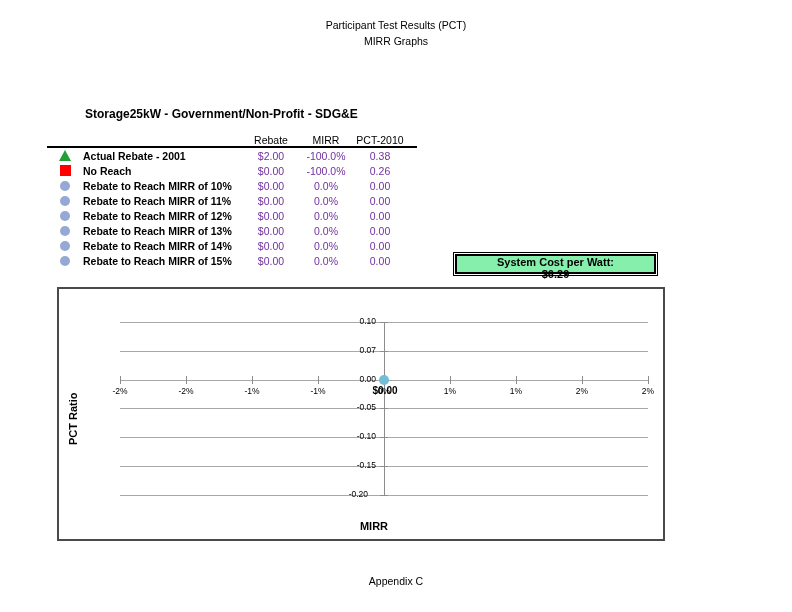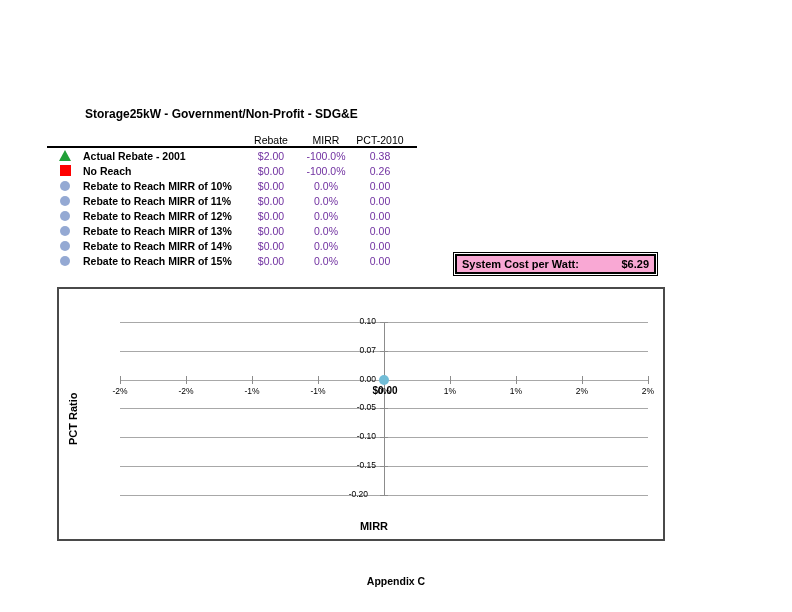--- a/index.html
+++ b/index.html
@@ -25,21 +25,21 @@
   .lt-row .c-rebate, .lt-row .c-mirr, .lt-row .c-pct { color:#7030A0; }
   .m-triangle { width:0; height:0; border-left:6px solid transparent;
     border-right:6px solid transparent; border-bottom:11px solid #21A038; }
   .m-square { width:11px; height:11px; background:#FE0000; }
   .m-circle { width:10px; height:10px; border-radius:50%; background:#94A9D3; }
 
   
   .cost-box { position:absolute; left:455px; top:254px; width:201px; height:20px;
     border:2px solid #000; outline:1px solid #000; outline-offset:1px;
     display:flex; justify-content:space-between; align-items:center;
-    padding:0 5px; font-size:11px; font-weight:bold; background:#f9a8d4; }
+    padding:0 5px; font-size:11px; font-weight:bold; background:#86efac;flex-direction:column; }
 
   
   .chart { position:absolute; left:57px; top:287px; width:608px; height:254px;
     border:2px solid #4a4a4a; background:#fff; }
   .gridline { position:absolute; left:61px; width:528px; height:1px; background:#A8A8A8; }
   .vaxis { position:absolute; left:325px; top:33px; width:1px; height:173px; background:#8c8c8c; }
   .ytickmark { position:absolute; left:321px; width:8px; height:1px; background:#8c8c8c; }
   .xtickmark { position:absolute; top:87px; width:1px; height:8px; background:#8c8c8c; }
   .ylab { position:absolute; width:40px; text-align:right; font-size:8.5px; line-height:11px; }
   .xlab { position:absolute; top:97px; width:40px; text-align:center; font-size:8.5px; }
@@ -47,26 +47,28 @@
     border-radius:50%; background:#72BDD7; }
   .pt-label { position:absolute; left:295px; top:96px; width:62px; text-align:center;
     font-size:10px; font-weight:bold; }
   .axis-title-y { position:absolute; left:8px; top:100px; height:60px;
     writing-mode:vertical-rl; transform:rotate(180deg);
     font-size:11px; font-weight:bold; text-align:center; }
   .axis-title-x { position:absolute; left:285px; top:231px; width:60px; text-align:center;
     font-size:11px; font-weight:bold; }
 
   .footer { position:absolute; top:575px; left:0; width:792px; text-align:center;
-    font-size:10.5px; font-weight:bold; }
+    font-size:10.5px; font-weight:normal; }
 </style>
 </head>
 <body>
 
 <div class="report-header">
+  <div>Participant Test Results (PCT)</div>
+  <div>MIRR Graphs</div>
 </div>
 
 <div class="section-title">Storage25kW  - Government/Non-Profit - SDG&amp;E</div>
 
 <div class="legend-table">
   <div class="lt-head">
     <div class="c-marker"></div>
     <div class="c-label"></div>
     <div class="c-rebate">Rebate</div>
     <div class="c-mirr">MIRR</div>

